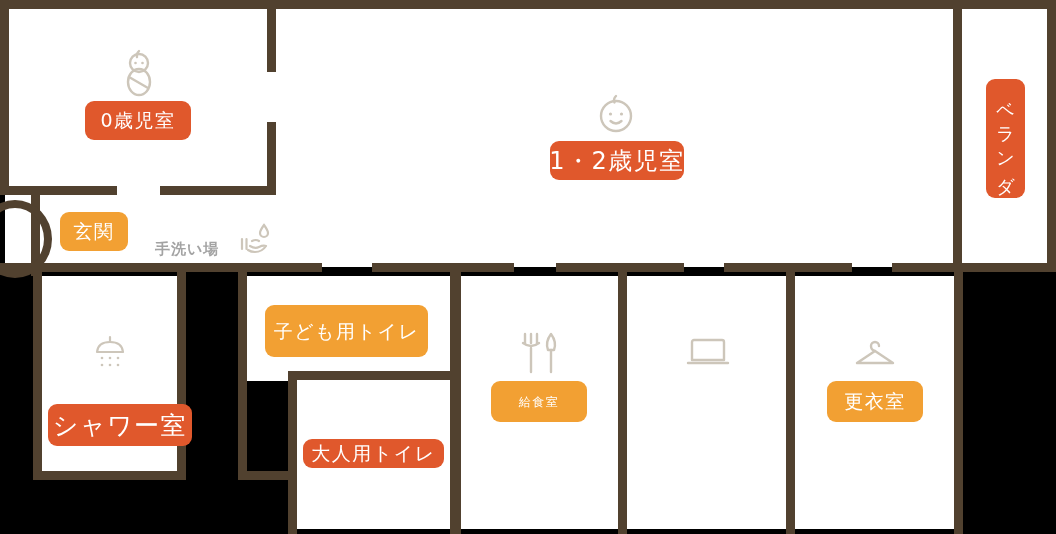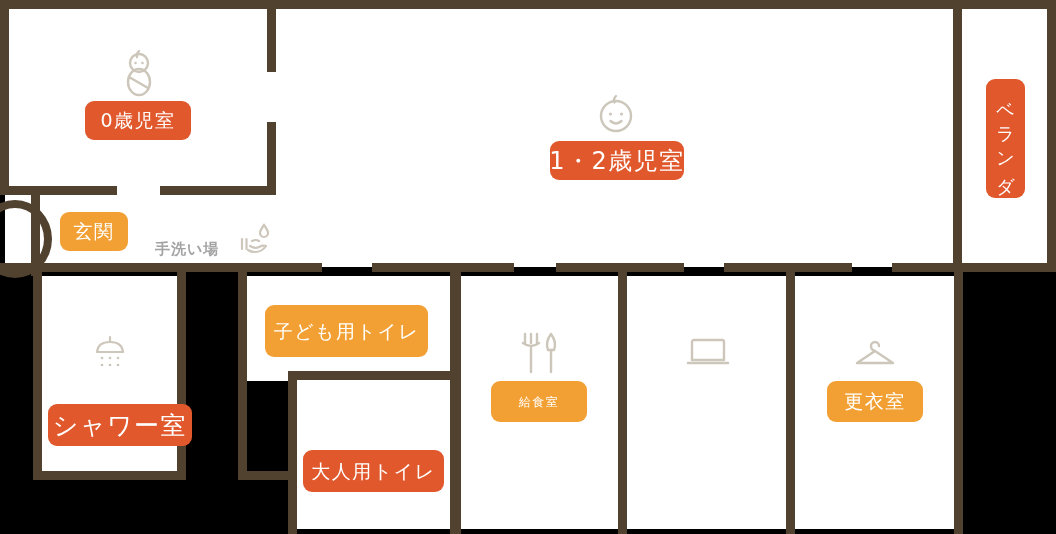--- a/index.html
+++ b/index.html
@@ -213,21 +213,21 @@
   </div>
 
   <div class="lbl red" style="left:48px;top:376px;width:144px;height:42px;font-size:25px;margin-top:28px;">
     <span>シャワー室</span>
   </div>
 
   <div class="lbl orange" style="left:265px;top:305px;width:163px;height:52px;font-size:19px;">
     <span>子ども用トイレ</span>
   </div>
 
-  <div class="lbl red" style="left:303px;top:450px;width:141px;height:42px;font-size:19px;">
+  <div class="lbl red" style="left:303px;top:439px;width:141px;height:29px;font-size:19px;">
     <span>大人用トイレ</span>
   </div>
 
   <div class="lbl orange" style="left:491px;top:381px;width:96px;height:41px;font-size:12px;">
     <span>給食室</span>
   </div>
 
 
   <div class="lbl orange" style="left:827px;top:381px;width:96px;height:41px;font-size:19px;">
     <span>更衣室</span>

